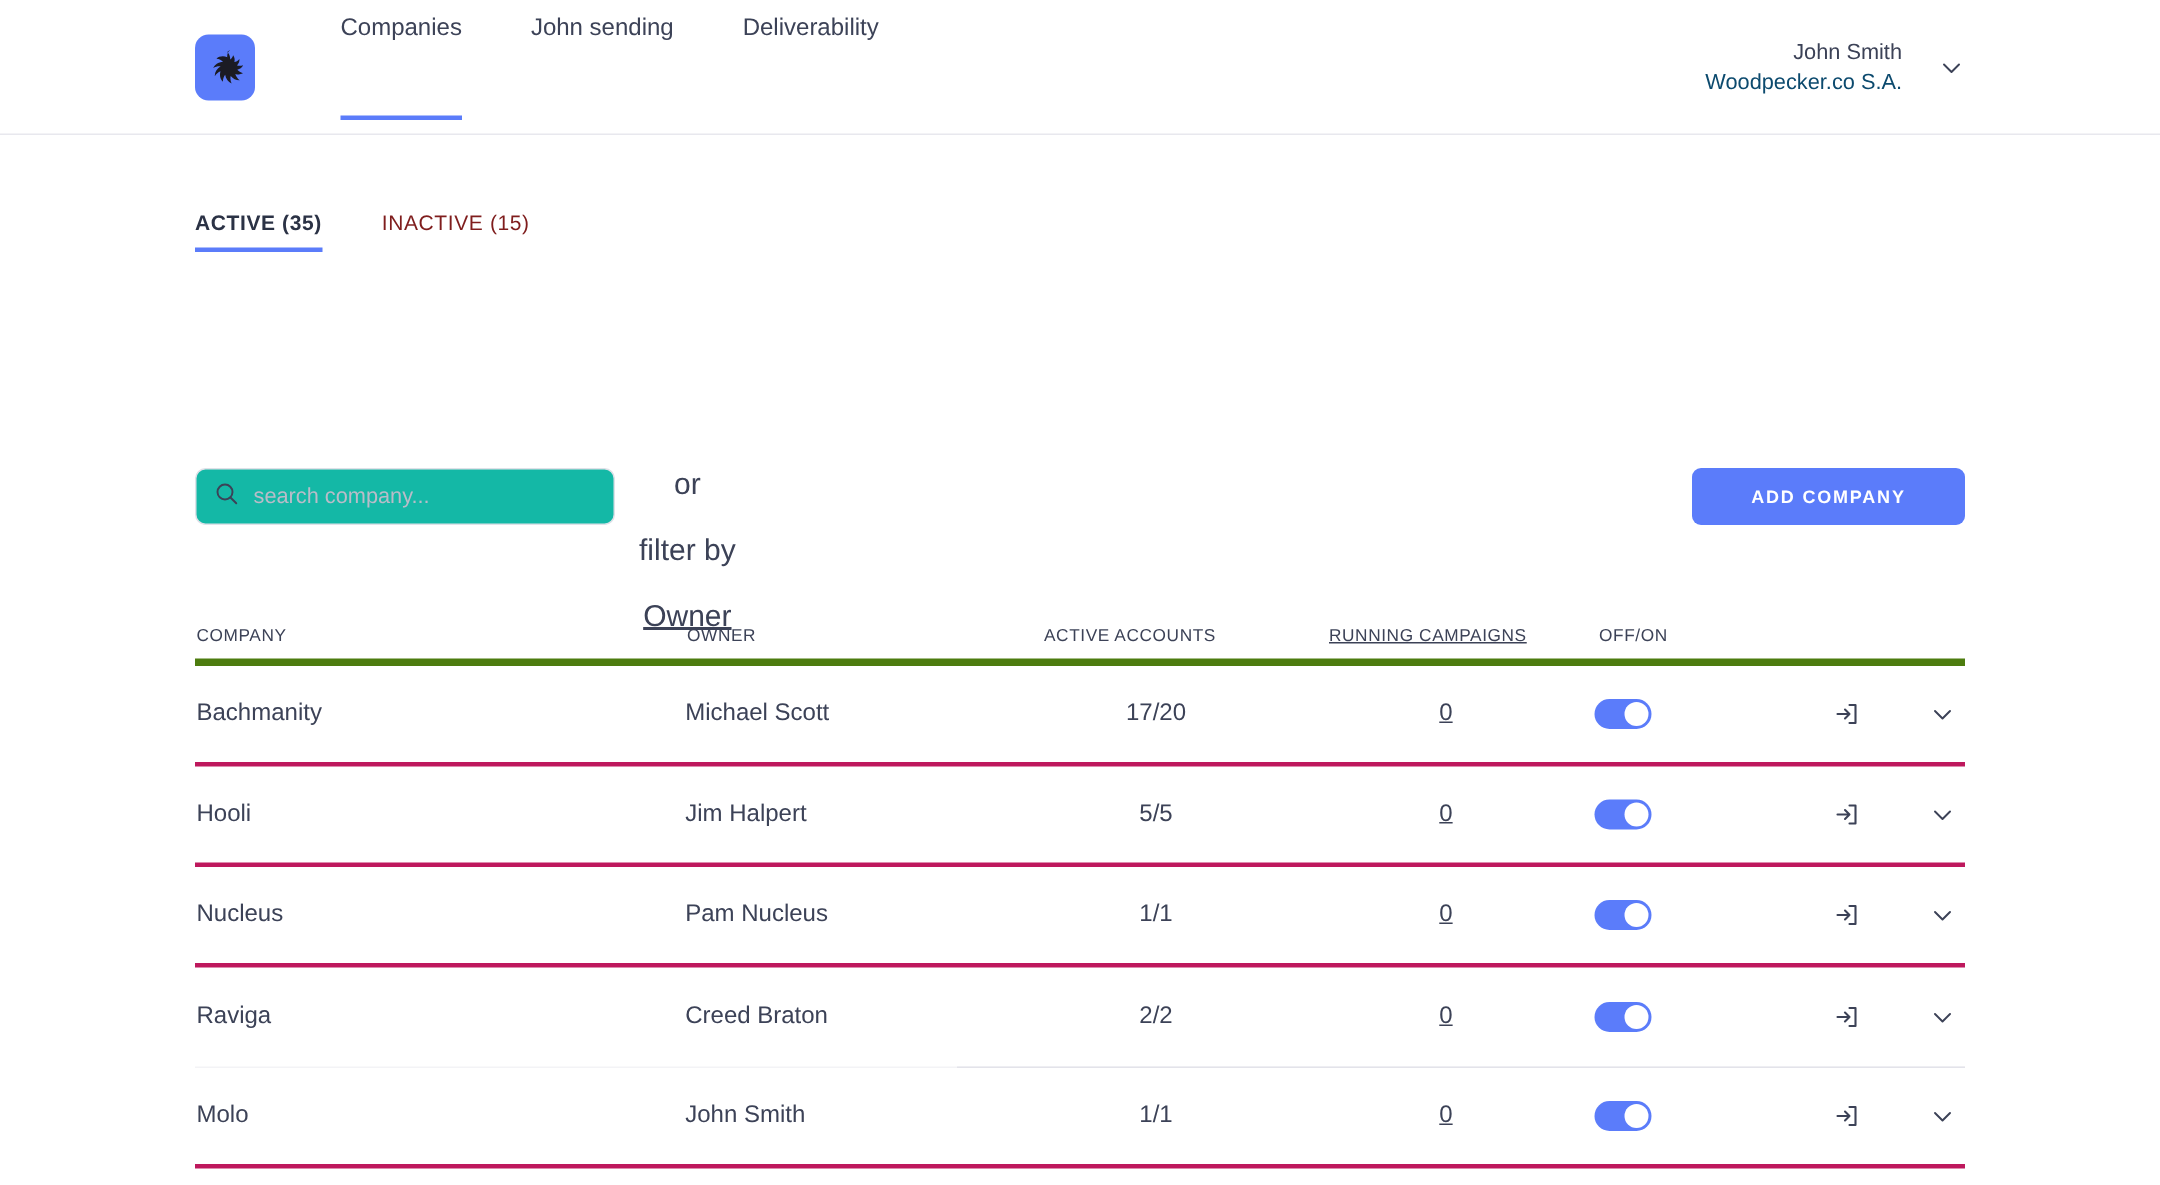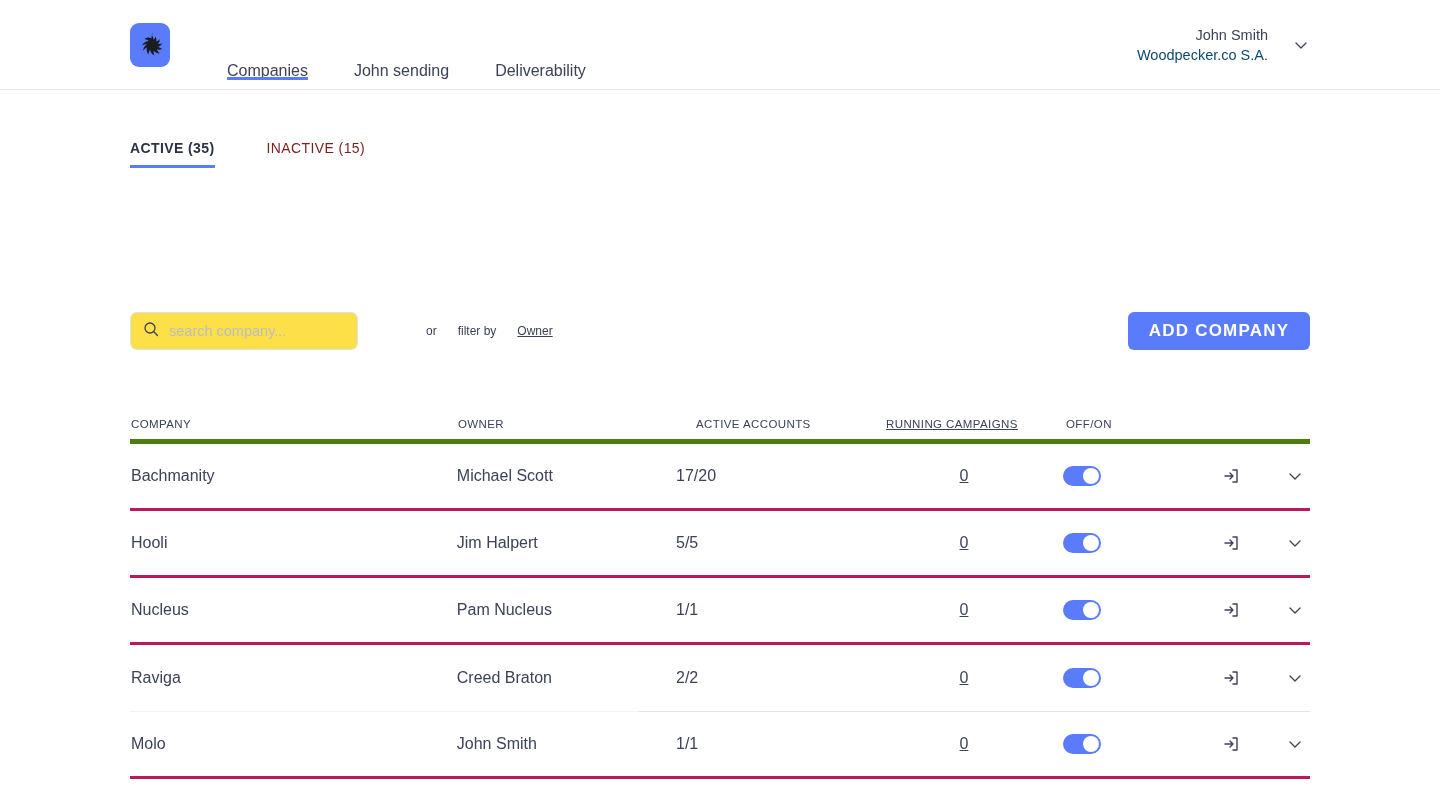--- a/index.html
+++ b/index.html
@@ -38,21 +38,21 @@
     align-items: center;
     gap: 0;
   }
   .nav-item {
     font-size: 16px;
     color: #3c4257;
     padding: 0 0;
     margin-right: 46px;
     height: 70px;
     display: flex;
-    align-items: flex-end;
+    align-items: flex-start;
     position: relative;
     cursor: pointer;
     white-space: nowrap;
   }
   .nav-item.active::after {
     content: "";
     position: absolute;
     left: 0; right: 0; bottom: 0;
     height: 3px;
     background: #5b7cfa;
@@ -72,21 +72,21 @@
   .chev { width: 18px; height: 18px; }
 
   
   .content { position: relative; width: 1440px; }
 
   .tabs {
     position: absolute;
     left: 130px; top: 50px;
     display: flex;
     align-items: flex-end;
-    gap: 52px;
+    gap: 40px;
   }
   .tab {
     font-size: 14px;
     letter-spacing: 0.4px;
     padding-bottom: 12px;
     cursor: pointer;
     position: relative;
     white-space: nowrap;
   }
   .tab.active { color: #2e3murky; }
@@ -103,65 +103,66 @@
   
   .toolbar {
     position: absolute;
     left: 130px; top: 222px;
     width: 1180px;
     height: 38px;
   }
   .search-wrap {
     position: absolute;
     left: 0; top: 0;
-    width: 228px; height: 38px;
+    width: 280px; height: 38px;
     border: 1px solid #dfe1e8;
     border-radius: 7px;
     display: flex;
     align-items: center;
     padding: 0 12px;
-    background: #fde047;
+    background: #14b8a6;
   }
   .search-wrap svg { flex: 0 0 auto; margin-right: 10px; }
   .search-input {
     border: none; outline: none;
     font-family: "Liberation Sans", sans-serif;
     font-size: 14.5px;
     color: #3c4257;
     width: 100%;
     background: transparent;
   }
   .search-input::placeholder { color: #b9bcc8; }
 
   .filter-by {
     position: absolute;
     left: 296px; top: 0;
     height: 38px;
     display: flex;
     align-items: center;
-    font-size: 12px;
+    font-size: 20px;
     color: #3c4257;
     gap: 21px;
+    flex-direction: column;
   }
   .filter-link {
     color: #3c4257;
     text-decoration: underline;
     cursor: pointer;
   }
 
   .add-btn {
     position: absolute;
     right: 0; top: 0;
     width: 182px; height: 38px;
     background: #5b7cfa;
     border: none;
     border-radius: 6px;
     color: #ffffff;
     font-family: "Liberation Sans", sans-serif;
-    font-size: 17px;
+    font-size: 12px;
     font-weight: bold;
     letter-spacing: 1.2px;
     cursor: pointer;
   }
 
   
   .table {
     position: absolute;
     left: 130px; top: 318px;
     width: 1180px;
@@ -188,21 +189,21 @@
     content: "";
     position: absolute;
     left: 508px; right: 0; bottom: -1px;
     height: 1px;
     background: #e3e3ea;
   }
 
   .c { font-size: 16px; color: #3c4257; }
   .c-company  { width: 328px; padding-left: 1px; }
   .c-owner    { width: 220px; }
-  .c-accounts { width: 190px; text-align: left; }
+  .c-accounts { width: 190px; text-align: center; }
   .c-campaigns{ width: 198px; text-align: center; text-decoration: underline; }
   .c-toggle   { width: 160px; display: flex; align-items: center; }
   .c-actions  { flex: 1; display: flex; align-items: center; justify-content: flex-end; gap: 44px; padding-right: 6px; }
 
   .row.head .c-accounts,
   .row.head .c-campaigns { text-align: left; padding-left: 18px; }
   .row.head .c-campaigns { padding-left: 18px; }
 
   .toggle {
     width: 38px; height: 20px;

